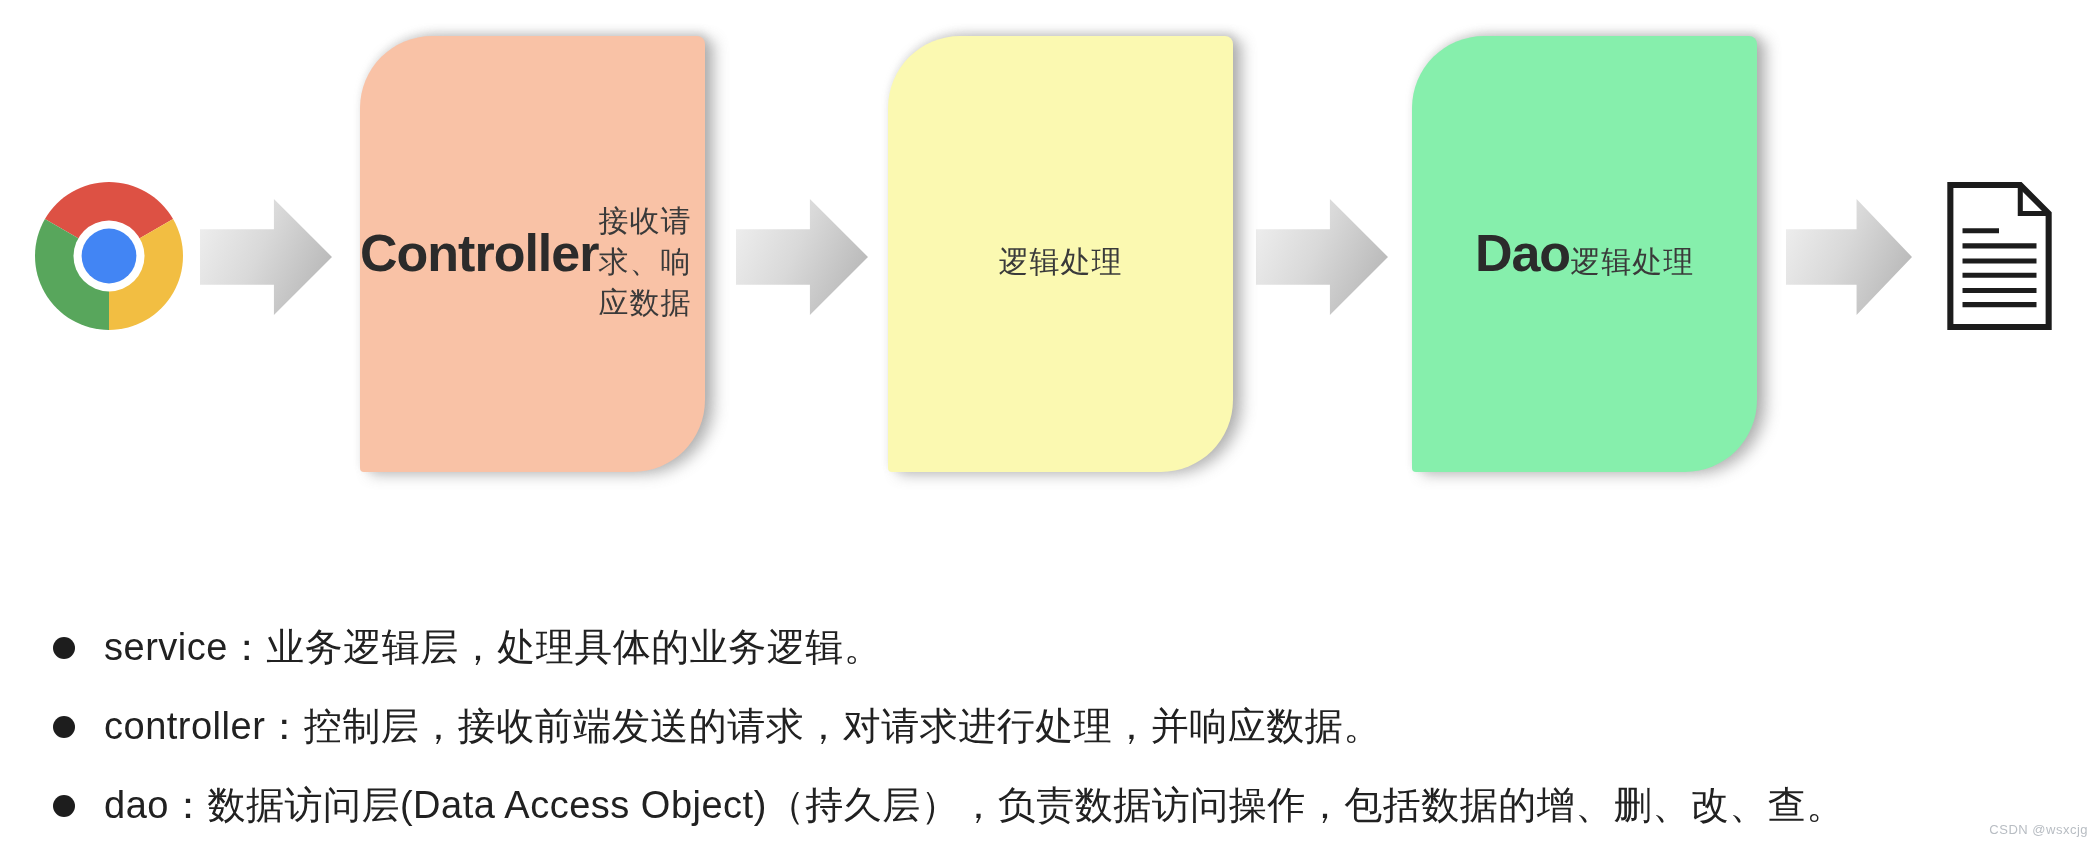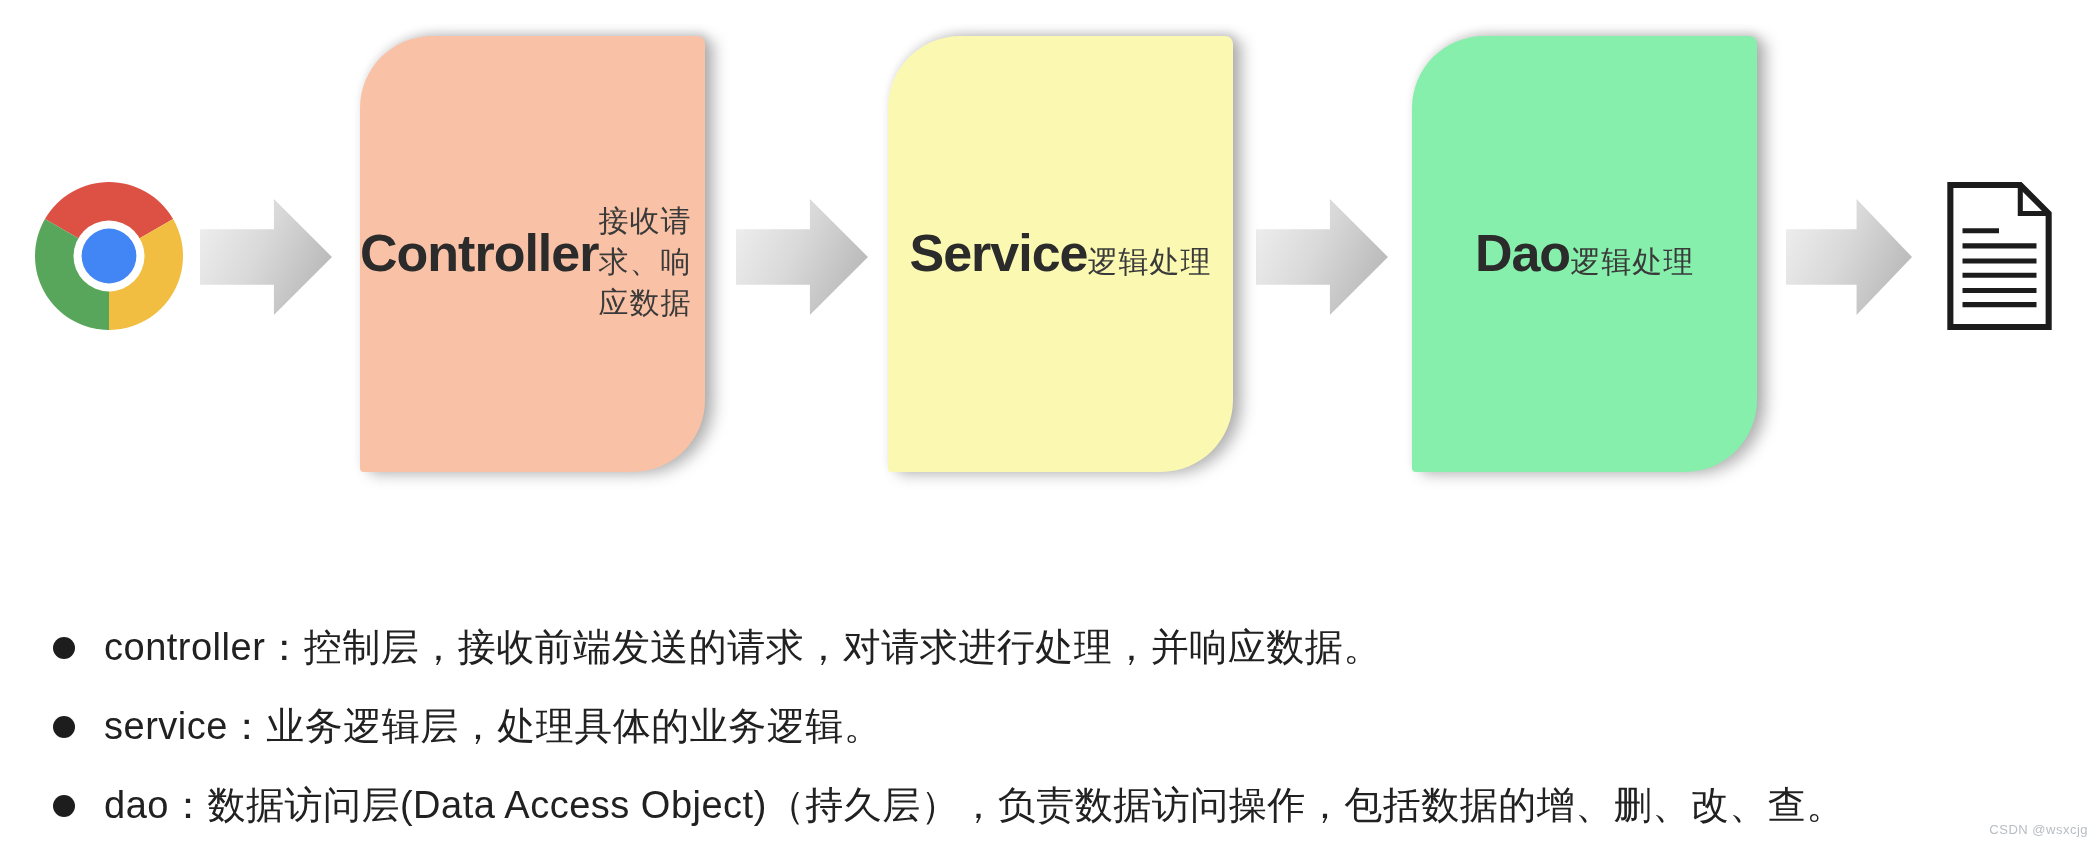--- a/index.html
+++ b/index.html
@@ -67,21 +67,20 @@
   <div class="flow-arrow arrow-2"></div>
   <div class="flow-arrow arrow-3"></div>
   <div class="flow-arrow arrow-4"></div>
 
   <div class="card card-controller" style="background: rgb(249, 194, 166);">
     <div class="card-title">Controller</div>
     <div class="card-subtitle">接收请求、响应数据</div>
   </div>
 
   <div class="card card-service" style="background: rgb(251, 249, 177);">
-    <div class="card-title">Service</div>
     <div class="card-subtitle">逻辑处理</div>
   </div>
 
   <div class="card card-dao" style="background: #86efac;">
     <div class="card-title">Dao</div>
     <div class="card-subtitle">逻辑处理</div>
   </div>
 
   <svg class="doc-icon" viewBox="0 0 110 148" aria-hidden="true">
     <path d="M7 4 H76 L104 32 V144 H7 Z" fill="#ffffff" stroke="#1c1c1c" stroke-width="6" stroke-linejoin="miter"></path>
@@ -90,25 +89,25 @@
     <line x1="19" y1="64" x2="92" y2="64" stroke="#1c1c1c" stroke-width="5"></line>
     <line x1="19" y1="79" x2="92" y2="79" stroke="#1c1c1c" stroke-width="5"></line>
     <line x1="19" y1="93" x2="92" y2="93" stroke="#1c1c1c" stroke-width="5"></line>
     <line x1="19" y1="108" x2="92" y2="108" stroke="#1c1c1c" stroke-width="5"></line>
     <line x1="19" y1="122" x2="92" y2="122" stroke="#1c1c1c" stroke-width="5"></line>
   </svg>
 
   <ul class="notes">
     <li class="note-item">
       <span class="note-bullet"></span>
-      <span>controller：控制层，接收前端发送的请求，对请求进行处理，并响应数据。</span>
+      <span>service：业务逻辑层，处理具体的业务逻辑。</span>
     </li>
     <li class="note-item">
       <span class="note-bullet"></span>
-      <span>service：业务逻辑层，处理具体的业务逻辑。</span>
+      <span>controller：控制层，接收前端发送的请求，对请求进行处理，并响应数据。</span>
     </li>
     <li class="note-item">
       <span class="note-bullet"></span>
       <span>dao：数据访问层(Data Access Object)（持久层），负责数据访问操作，包括数据的增、删、改、查。</span>
     </li>
   </ul>
 
   <div class="watermark">CSDN @wsxcjg</div>
 
 </div>

